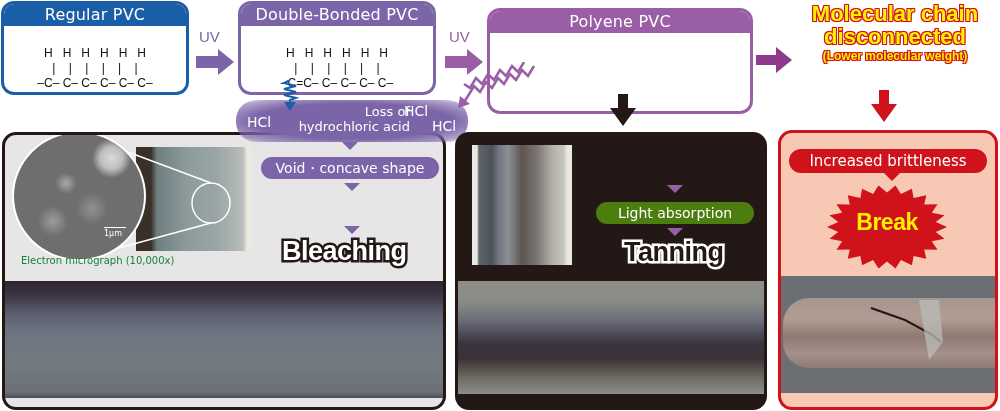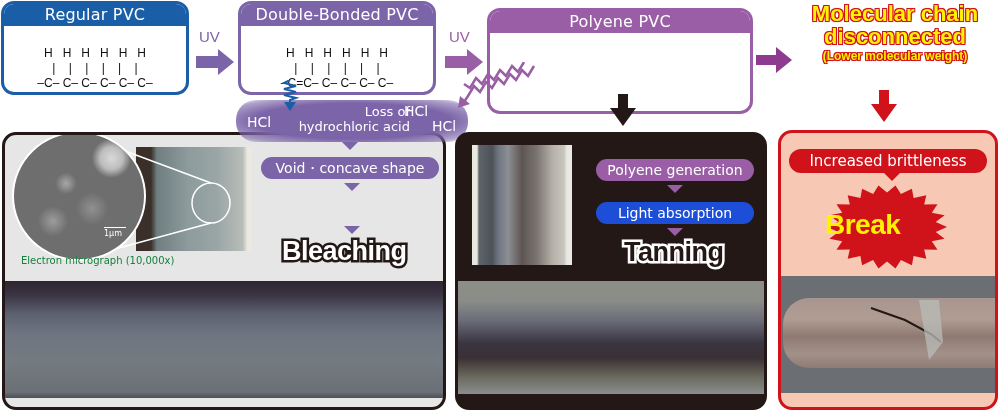--- a/index.html
+++ b/index.html
@@ -102,35 +102,34 @@
   <polygon points="4,22 16,22 10,31" fill="#1a5ea8"></polygon>
 </svg>
 <svg class="abs" style="left:458px;top:62px" width="80" height="60">
   <polyline points="76,4 70,14 64,8 58,18 52,12 46,22 40,16 34,26 28,20 22,30 16,24 10,34 6,40" fill="none" stroke="#9a5ea6" stroke-width="2.5"></polyline>
   <polyline points="66,0 60,10 54,4 48,14 42,8 36,18 30,12 24,22 18,16 12,26 6,22" fill="none" stroke="#9a5ea6" stroke-width="2.5"></polyline>
   <polygon points="0,46 2,34 12,42" fill="#9a5ea6"></polygon>
 </svg>
 
 <div class="panel" style="left:455px;top:132px;width:312px;height:278px;background:#231815">
   <div class="abs" style="left:14px;top:10px;width:100px;height:120px;background:linear-gradient(90deg,#e8e8e2 0,#e8e8e2 5%,#5e646a 7%,#4c5258 20%,#6e7480 26%,#8c8f94 36%,#5e5552 50%,#7a7572 65%,#b3afa6 80%,#c9c6bf 92%,#e9e8e2 95%)"></div>
-  <div class="pill" style="left:138px;top:24px;width:158px;background:#9a5ea6">Polyene generation</div>
   <div class="tri" style="left:209px;top:50px;border-top-color:#9a5ea6"></div>
-  <div class="pill" style="left:138px;top:67px;width:158px;background:#1d4ed8">Light absorption</div>
+  <div class="pill" style="left:138px;top:67px;width:158px;background:#4d7c0f">Light absorption</div>
   <div class="tri" style="left:209px;top:93px;border-top-color:#9a5ea6"></div>
   <div class="bigword" style="left:166px;top:102px;color:#231815;-webkit-text-stroke:5px #fff;paint-order:stroke fill">Tanning</div>
   <div class="abs" style="left:0;top:146px;width:306px;height:113px;background:linear-gradient(180deg,#8c8e86 0,#8a8c88 18%,#6a6c78 35%,#3a3540 55%,#3b3034 68%,#6b6a5e 85%,#8a8e8e 100%)"></div>
 </div>
 
 <div class="panel" style="left:778px;top:130px;width:220px;height:280px;background:#f7c8b3;border-color:#d0121b">
   <div class="pill" style="left:8px;top:16px;width:198px;background:#d0121b;font-size:15px;line-height:24px">Increased brittleness</div>
   <div class="tri" style="left:103px;top:40px;border-top-color:#d0121b"></div>
   <svg class="abs" style="left:44px;top:50px" width="124" height="88">
     <polygon id="burst" fill="#d0121b" points="122.0,44.0 110.7,48.9 119.6,55.8 106.8,58.3 112.5,66.7 99.2,66.6 101.3,75.7 88.6,73.0 86.9,82.2 75.9,77.0 70.5,85.6 62.0,78.4 53.5,85.6 48.1,77.0 37.1,82.2 35.4,73.0 22.7,75.7 24.8,66.6 11.5,66.7 17.2,58.3 4.4,55.8 13.3,48.9 2.0,44.0 13.3,39.1 4.4,32.2 17.2,29.7 11.5,21.3 24.8,21.4 22.7,12.3 35.4,15.0 37.1,5.8 48.1,11.0 53.5,2.4 62.0,9.6 70.5,2.4 75.9,11.0 86.9,5.8 88.6,15.0 101.3,12.3 99.2,21.4 112.5,21.3 106.8,29.7 119.6,32.2 110.7,39.1"></polygon>
   </svg>
-  <div class="bigword" style="left:44px;top:76px;width:124px;color:#fff100;font-size:28px">Break</div>
+  <div class="bigword" style="left:44px;top:76px;width:124px;text-align:center;color:#fff100;font-size:23px">Break</div>
   <div class="abs" style="left:0;top:143px;width:214px;height:117px;background:#6b6e72">
     <div class="abs" style="left:2px;top:22px;width:212px;height:70px;border-radius:26px 0 0 26px;background:linear-gradient(180deg,#a79690 0,#b09c92 30%,#8f7a72 55%,#a39189 80%,#8e7b74 100%)"></div>
     <svg class="abs" style="left:0;top:0" width="214" height="117">
       <polyline points="90,32 124,44 150,58 160,66" fill="none" stroke="#231815" stroke-width="2"></polyline>
       <polygon points="138,24 158,24 162,66 148,84" fill="#b9bcb8" opacity="0.75"></polygon>
     </svg>
   </div>
 </div>
 
 </body></html>

